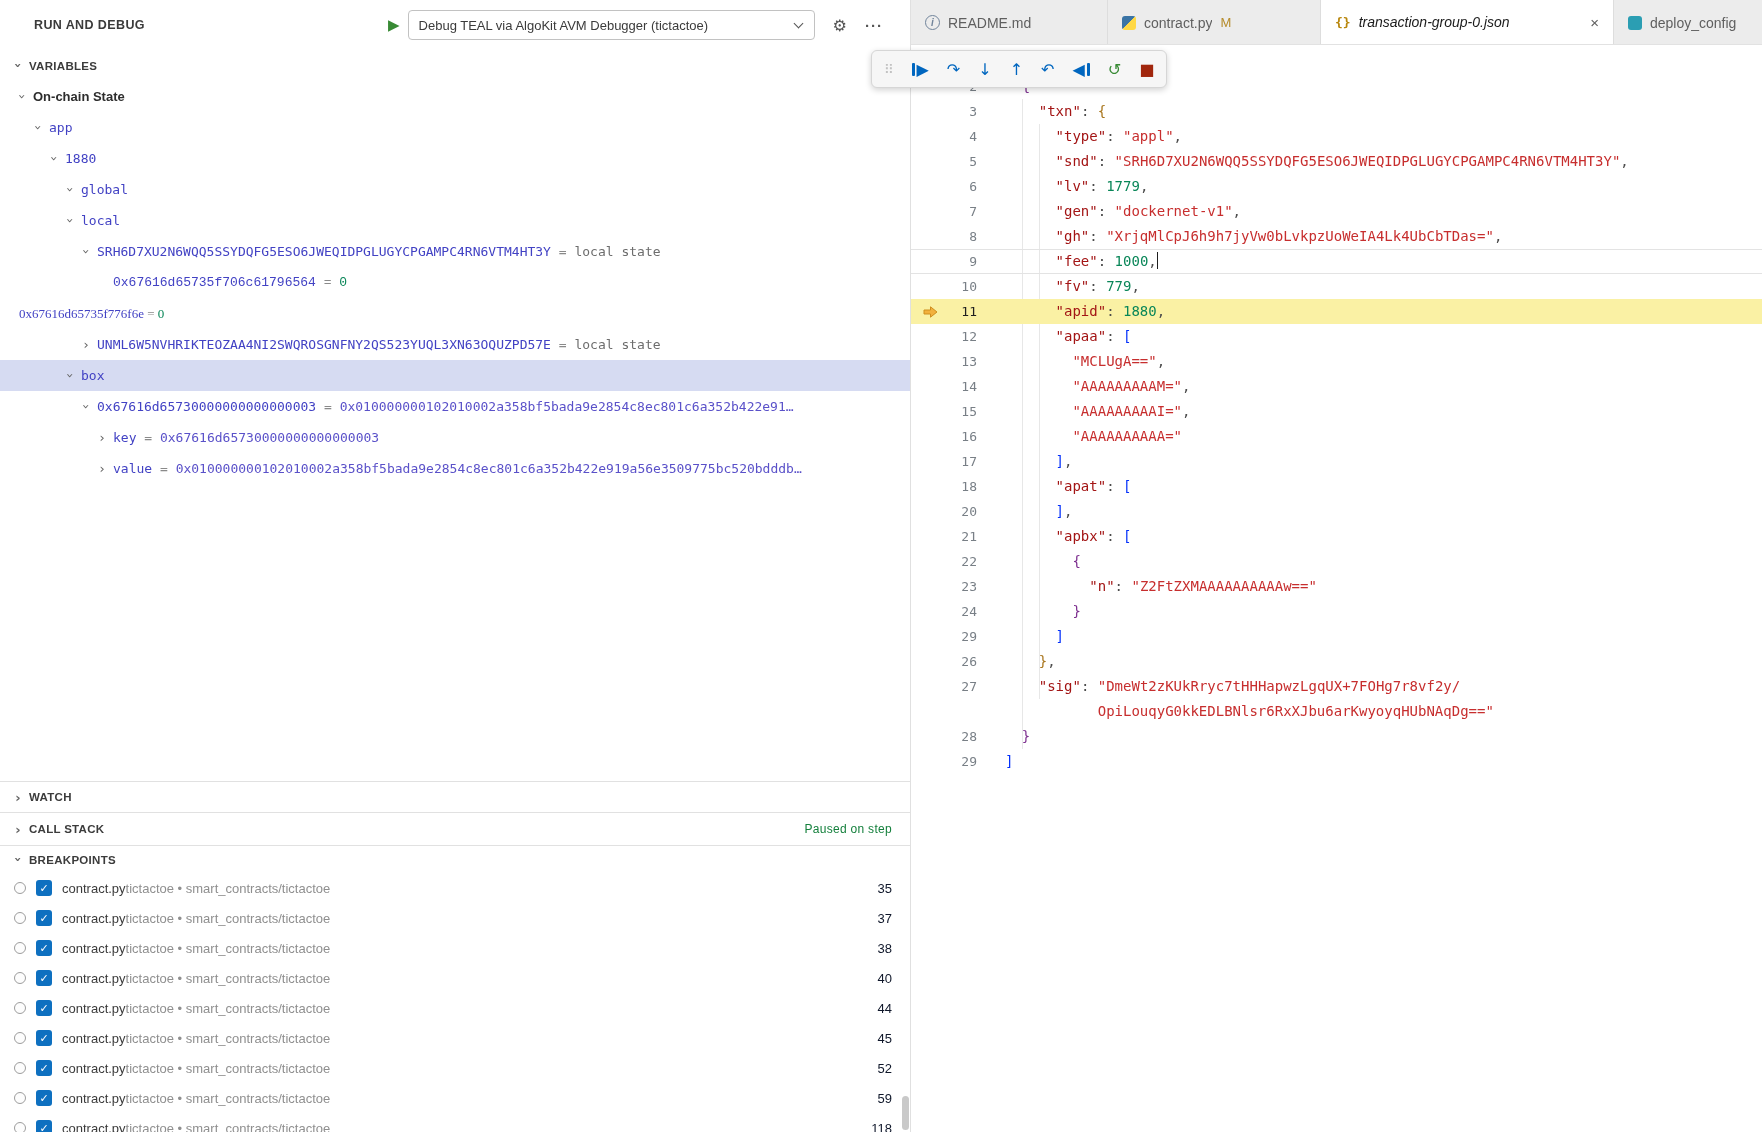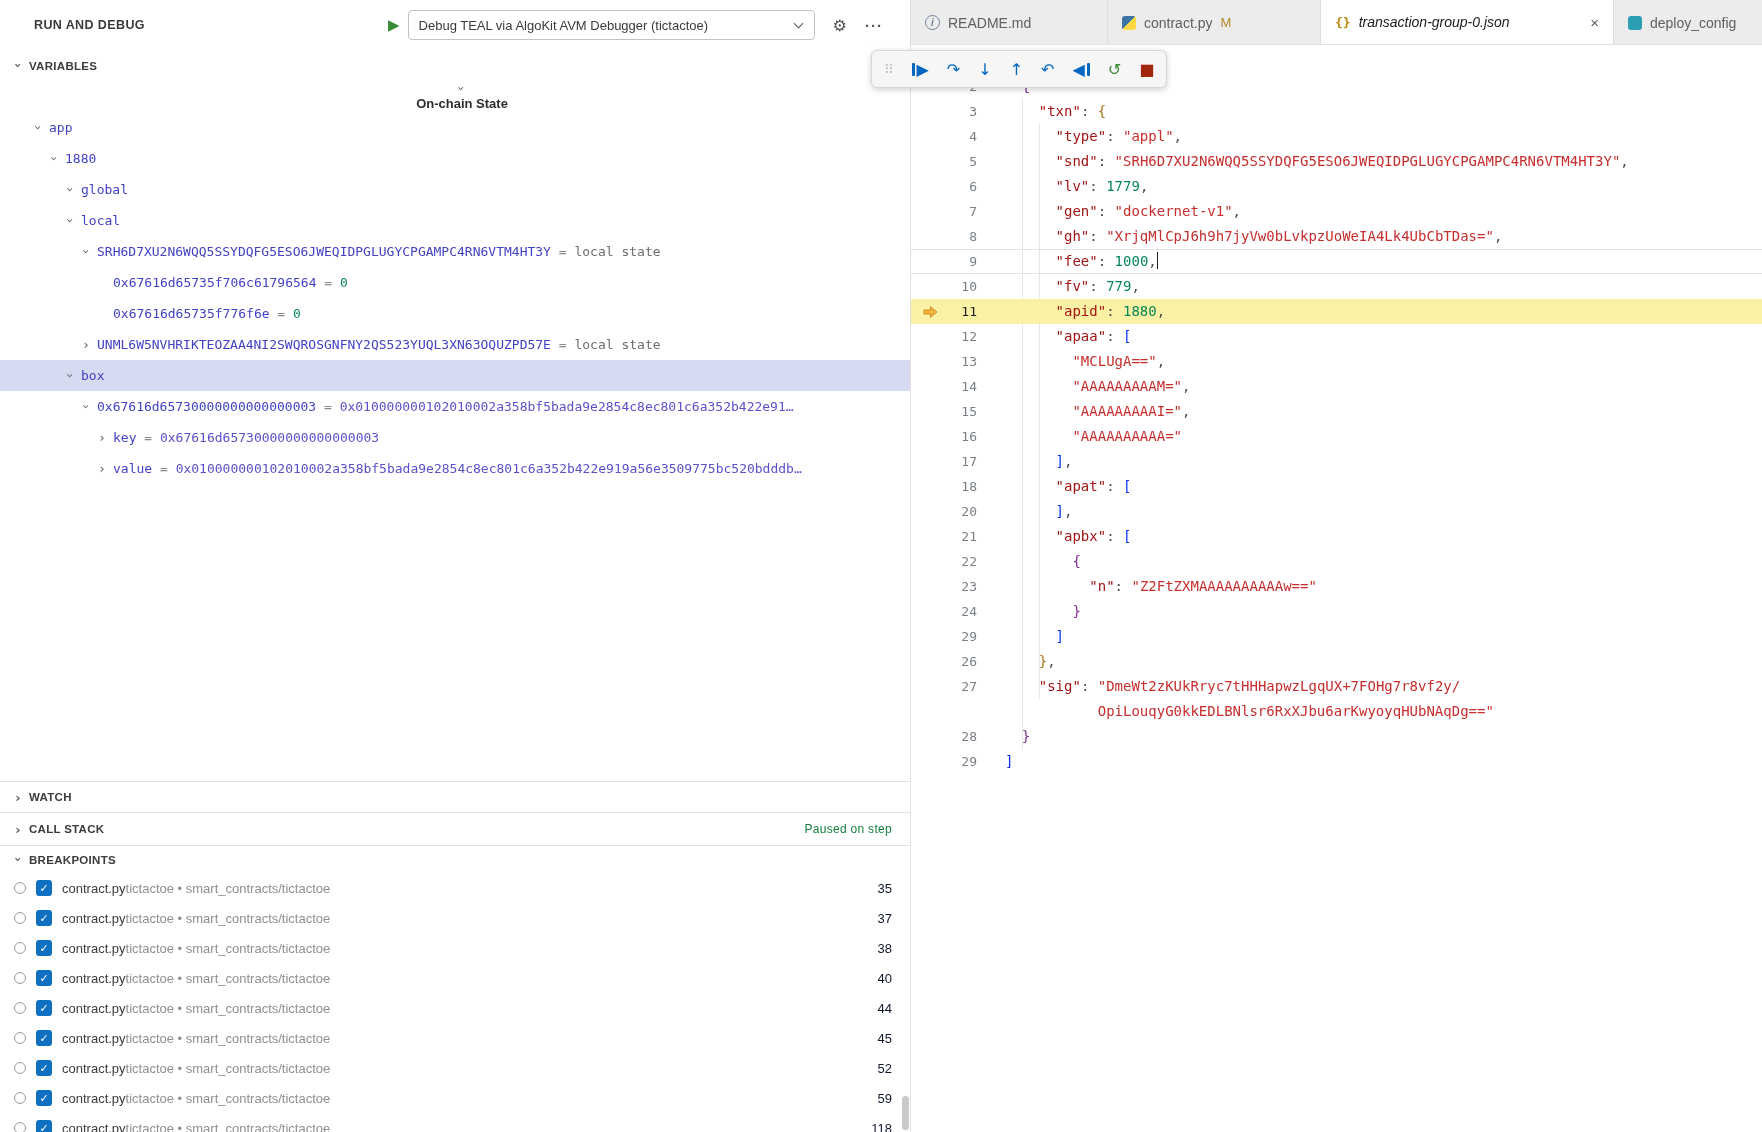--- a/index.html
+++ b/index.html
@@ -114,21 +114,21 @@
         <span class="gear">⚙</span>
         <span class="more">···</span>
       </div>
     </div>
 
     <div class="sec-h">
       <span class="chev down">›</span>
       <span>VARIABLES</span>
     </div>
     <div id="var-tree">
-        <div class="trow" style="padding-left: 14px; flex-direction: column;">
+        <div class="trow" style="padding-left: 14px;">
           <span class="chev down">›</span>
           <span class="tname bold">On-chain State</span>
         </div>
         <div class="trow" style="padding-left: 30px;">
           <span class="chev down">›</span>
           <span class="tname">app</span>
         </div>
         <div class="trow" style="padding-left: 46px;">
           <span class="chev down">›</span>
           <span class="tname">1880</span>
@@ -140,27 +140,27 @@
         <div class="trow" style="padding-left: 62px;">
           <span class="chev down">›</span>
           <span class="tname">local</span>
         </div>
         <div class="trow" style="padding-left: 78px;">
           <span class="chev down">›</span>
           <span class="tname">SRH6D7XU2N6WQQ5SSYDQFG5ESO6JWEQIDPGLUGYCPGAMPC4RN6VTM4HT3Y</span>
           <span class="teq"> = </span>
           <span class="tval text">local state</span>
         </div>
-        <div class="trow" style="padding-left: 94px;">
+        <div class="trow" style="padding-left: 94px; font-family: Liberation Mono, monospace;">
           <span class="chev"></span>
           <span class="tname">0x67616d65735f706c61796564</span>
           <span class="teq"> = </span>
           <span class="tval num">0</span>
         </div>
-        <div class="trow" style="padding-left: 94px;">
+        <div class="trow" style=" font-family: Liberation Serif, serif;">
           <span class="chev"></span>
           <span class="tname">0x67616d65735f776f6e</span>
           <span class="teq"> = </span>
           <span class="tval num">0</span>
         </div>
         <div class="trow" style="padding-left: 78px;">
           <span class="chev">›</span>
           <span class="tname">UNML6W5NVHRIKTEOZAA4NI2SWQROSGNFNY2QS523YUQL3XN63OQUZPD57E</span>
           <span class="teq"> = </span>
           <span class="tval text">local state</span>

